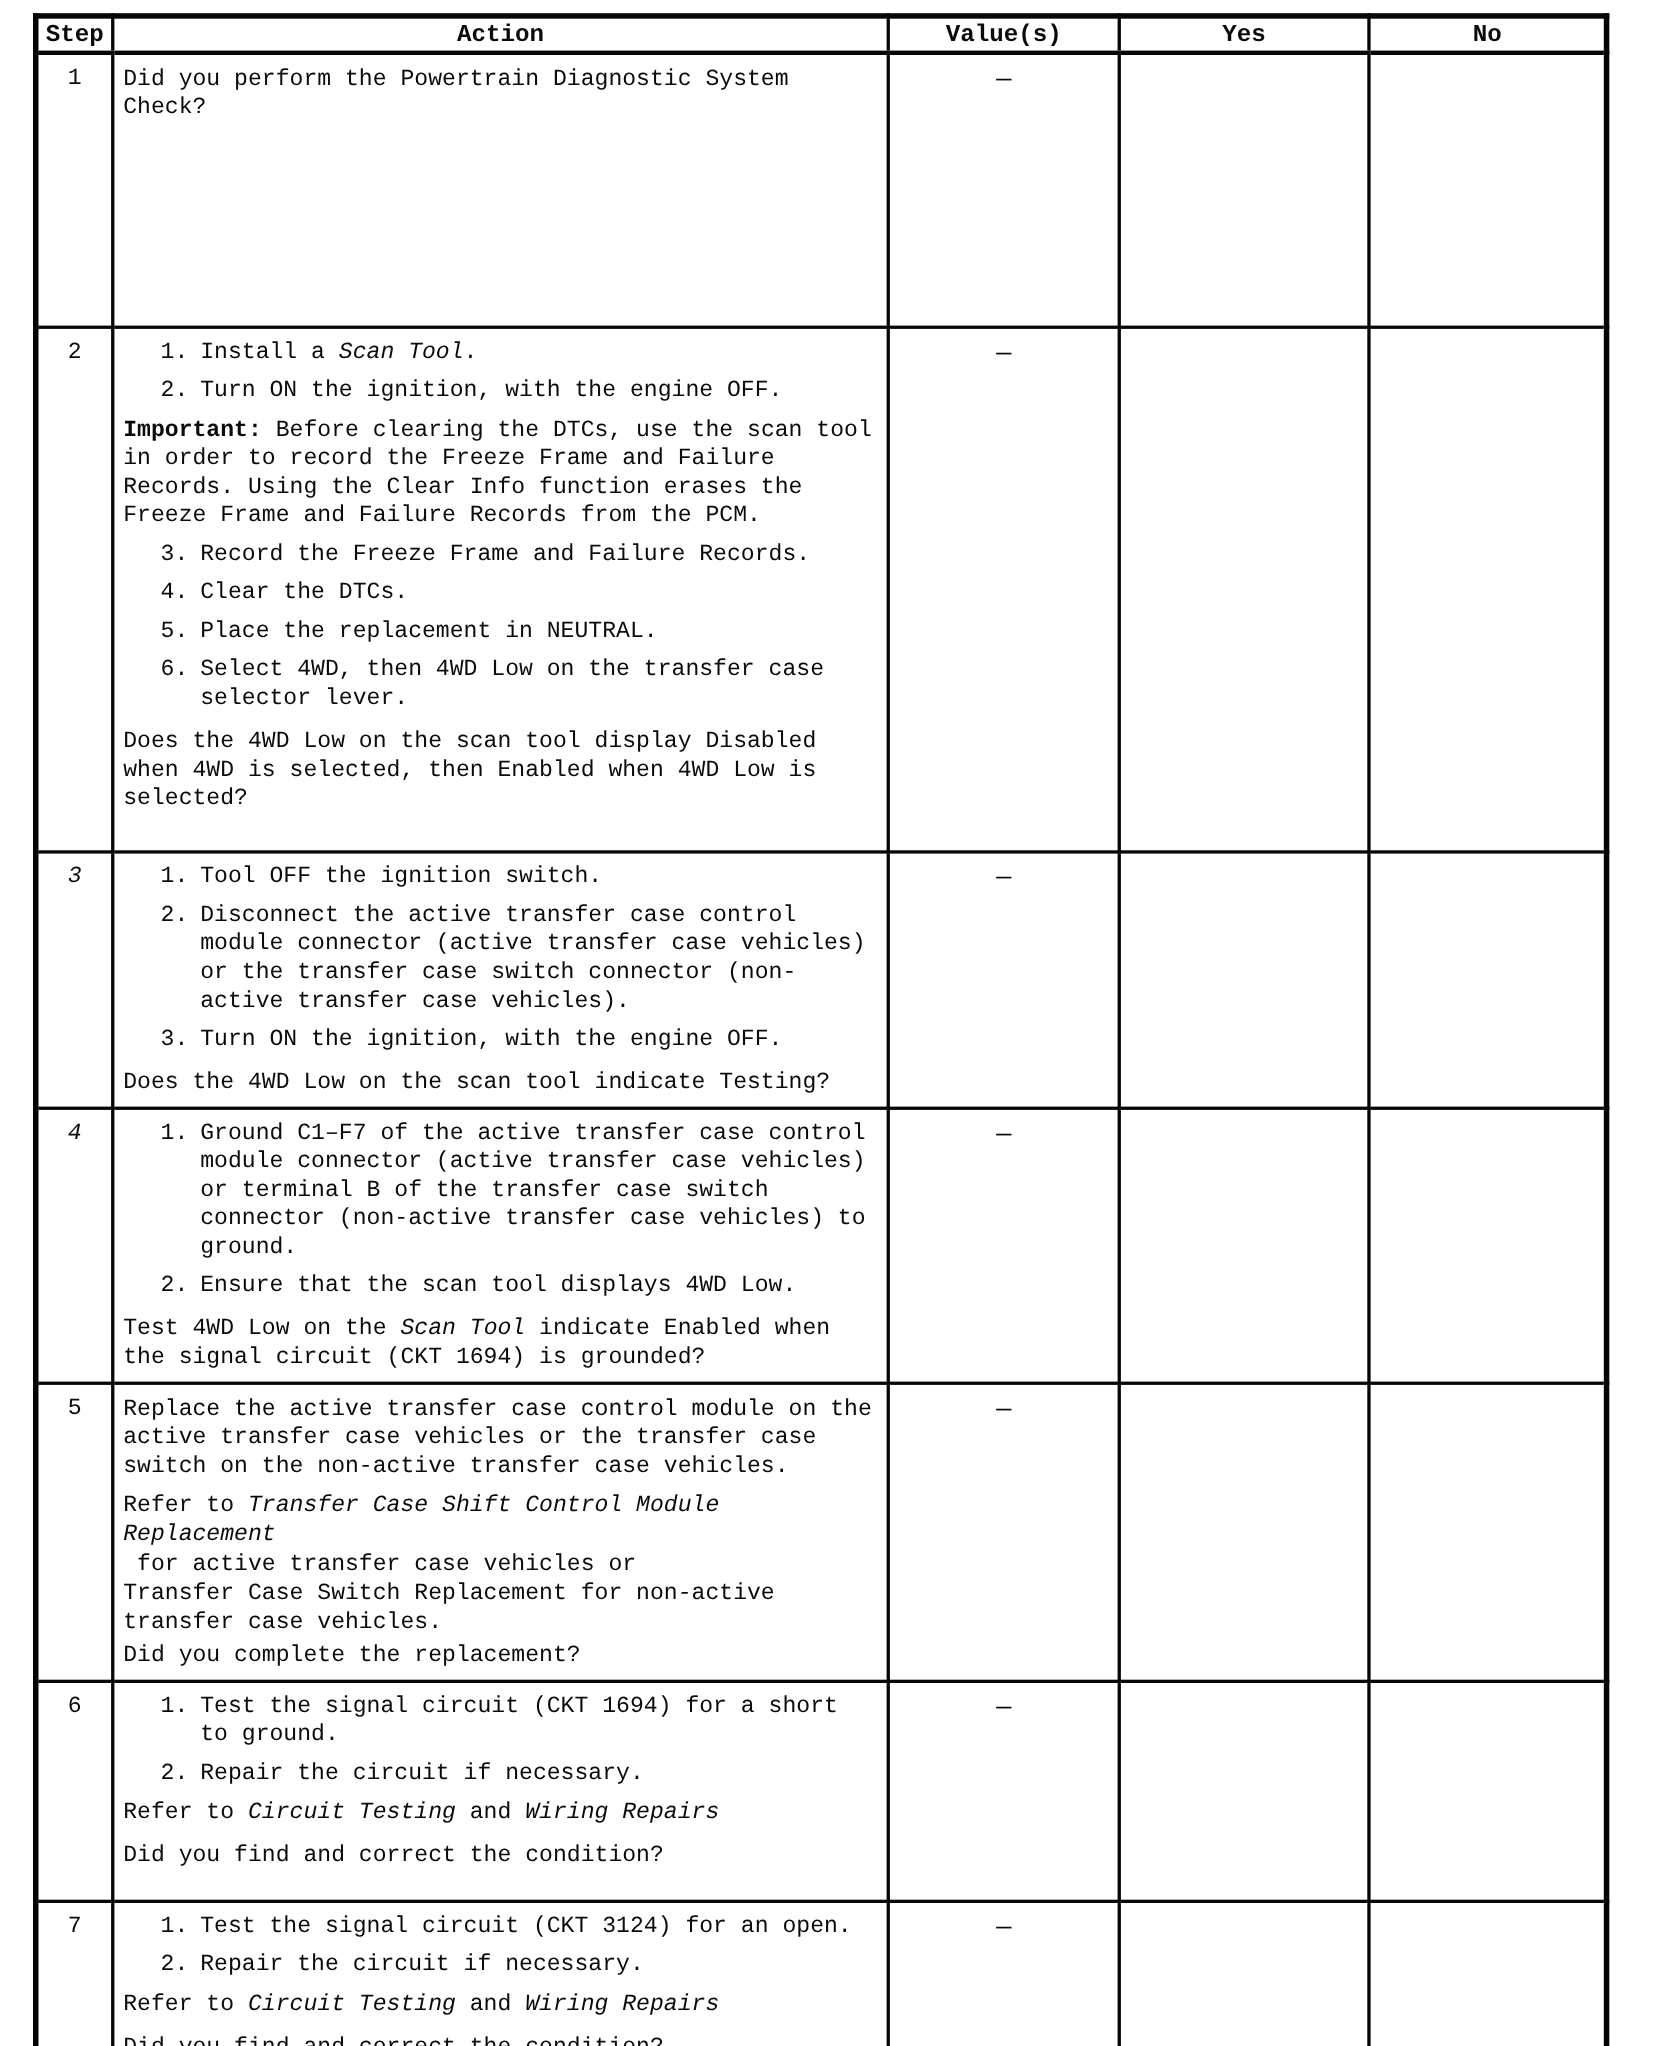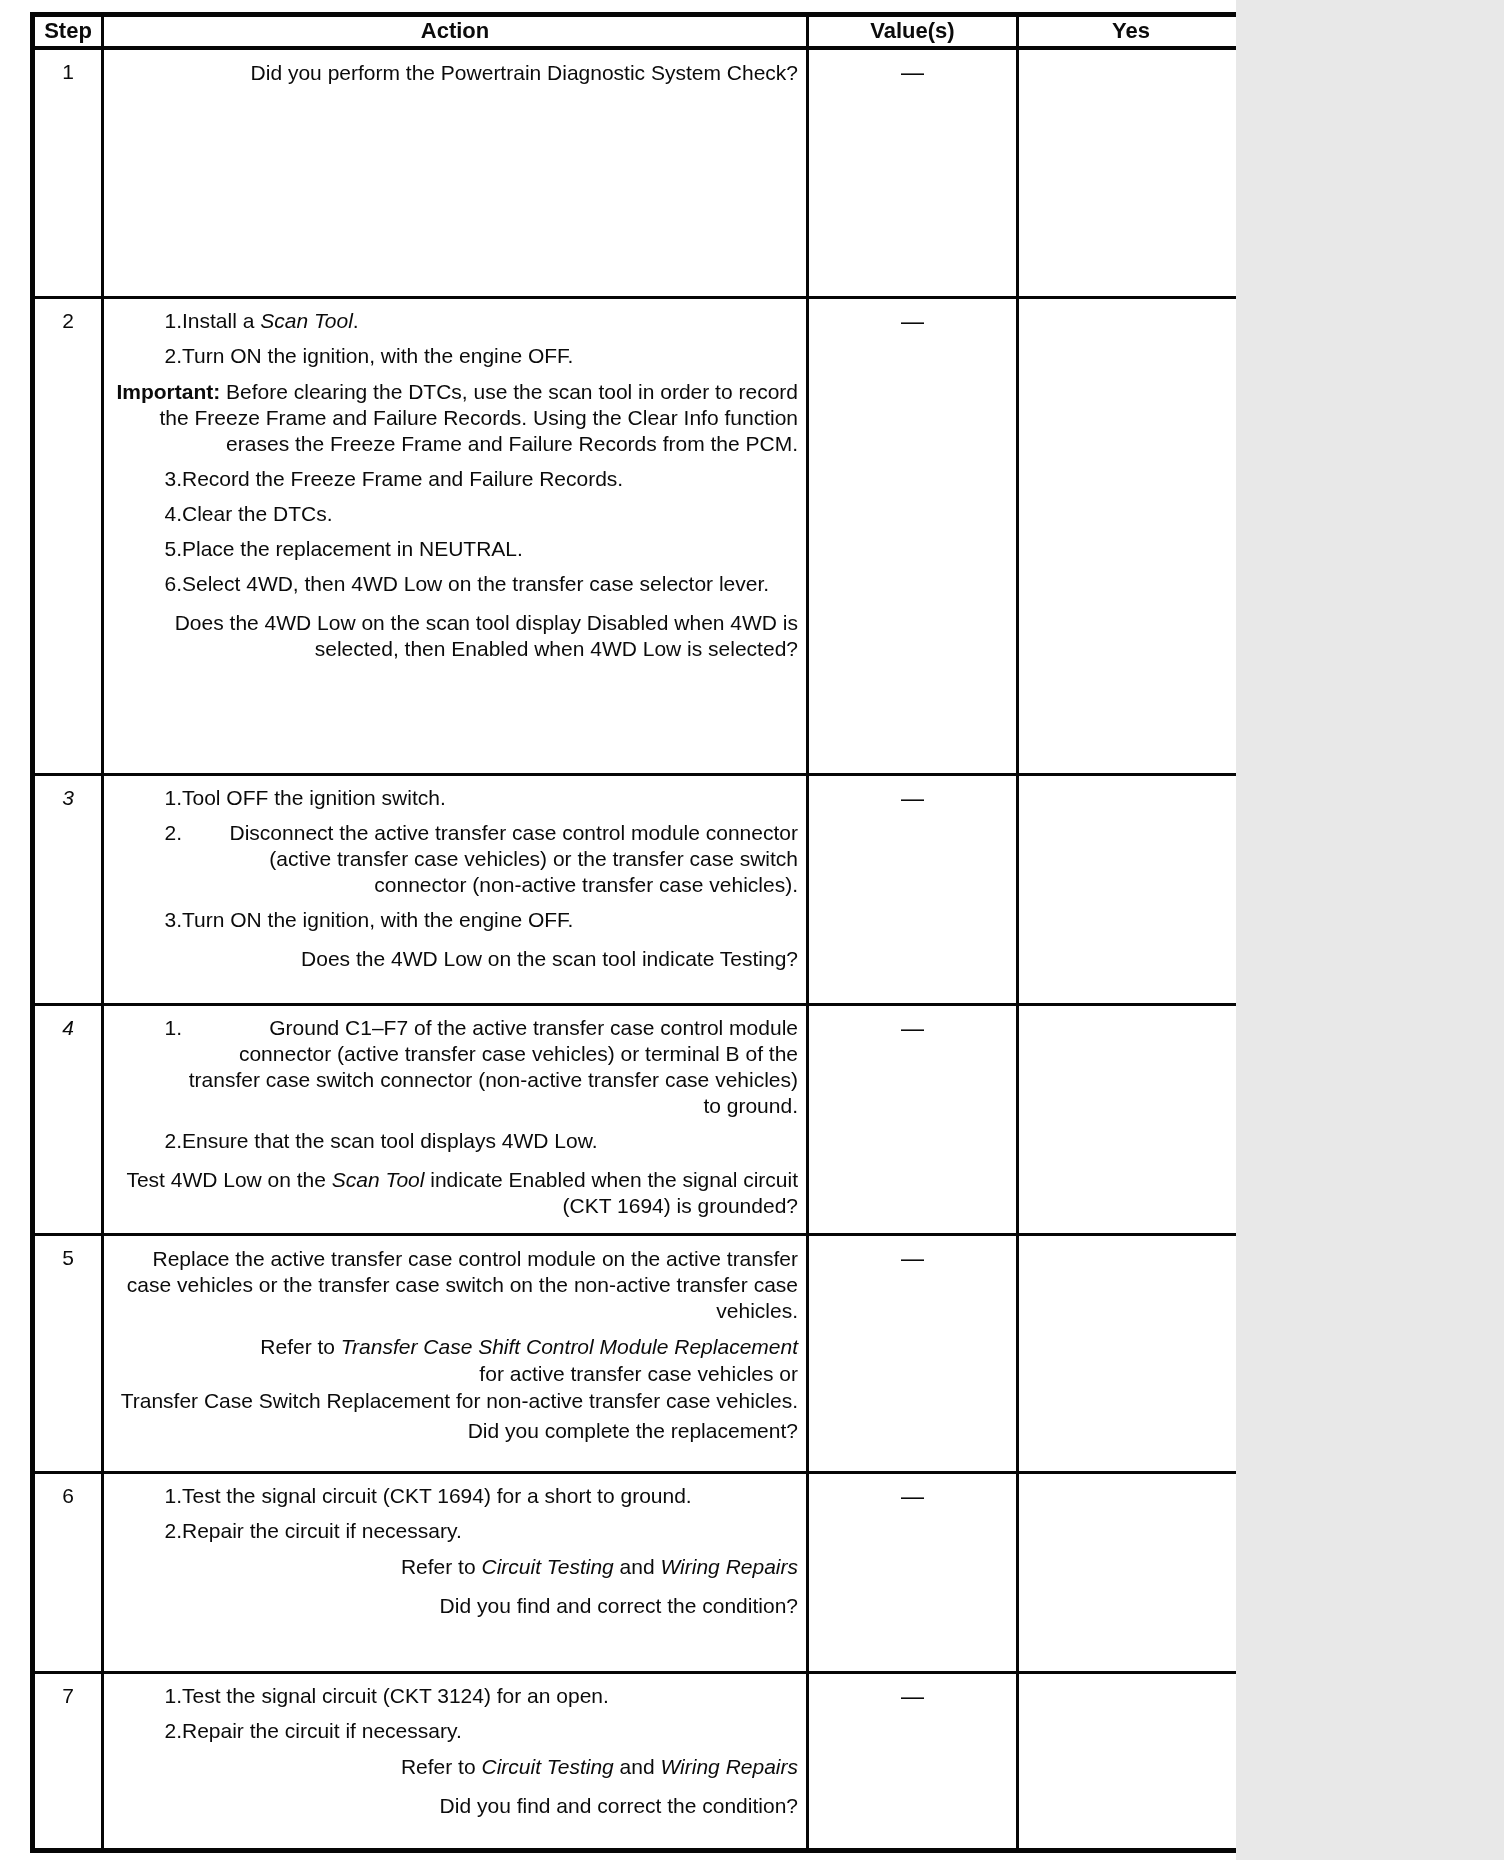--- a/index.html
+++ b/index.html
@@ -1,27 +1,27 @@
 <!DOCTYPE html>
 <html><head>
 <meta charset="utf-8">
 <style>
   html,body{margin:0;padding:0;background:#e8e8e8;}
-  .page{position:relative;width:1236px;height:1860px;background:#ffffff;overflow:hidden;
-        font-family:Liberation Sans, sans-serif;color:#0b0b0b;}
+  .page{position:relative;width:1504px;height:1860px;background:#ffffff;overflow:hidden;
+        font-family:Liberation Mono, monospace;color:#0b0b0b;}
   table.diag{position:absolute;left:30px;top:12px;border-collapse:collapse;table-layout:fixed;
         width:1428px;border:5px solid #060606;}
   th,td{border:3px solid #060606;vertical-align:top;padding:0;overflow:hidden;}
   th{font-size:22px;font-weight:bold;text-align:center;vertical-align:middle;
      border-bottom:4px solid #060606;}
   td{font-size:21px;line-height:26px;}
   .cellflex{display:flex;flex-direction:column;box-sizing:border-box;height:100%;
             padding:9px 8px 8px 8px;}
   
-  .blk{margin:0 0 9px 0;text-align:right;}
+  .blk{margin:0 0 9px 0;}
   .item{display:flex;padding-left:34px;}
   .num{flex:none;width:36px;}
   .para{margin-top:1px;}
   .tight{margin-bottom:0;}
   .question{margin-bottom:0;}
   .spacer{flex:1 1 0;min-height:4px;}
   
   .side .cellflex{align-items:center;text-align:center;}
   .vcenter{justify-content:center;}
   .dash{font-size:23px;}

